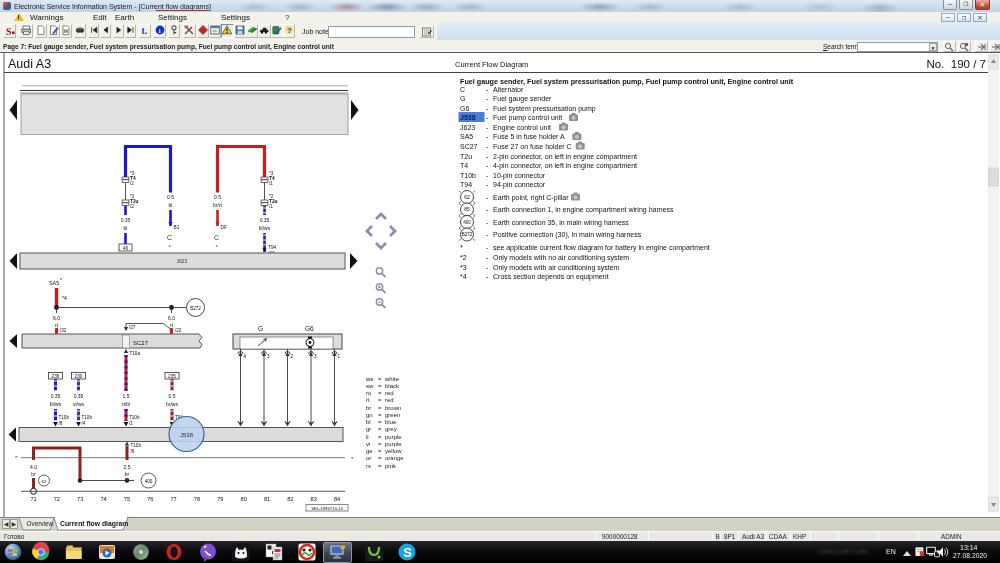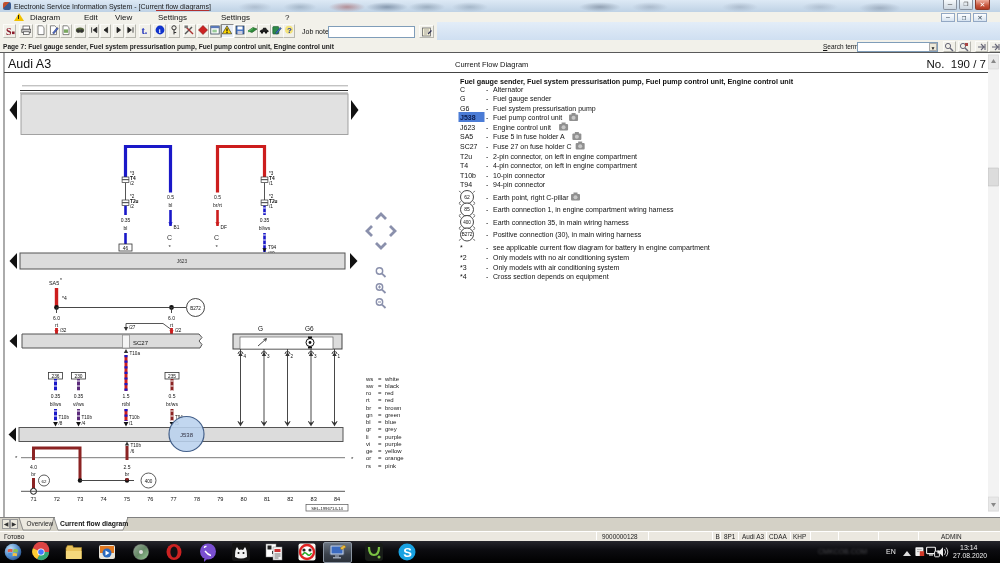--- a/index.html
+++ b/index.html
@@ -22,23 +22,23 @@
 <div class="a" style="left:3px;top:2px;width:8px;height:8px;background:linear-gradient(135deg,#c05030 0 40%,#3a5a90 40% 100%);border-radius:2px;"></div>
 <div class="a" style="left:14px;top:2.5px;font-size:7px;color:#1a1a1a;">Electronic Service Information System  -  [Current flow diagrams]</div>
 <div class="a" style="left:156px;top:9.5px;width:53px;height:1px;background:#b03030;"></div>
 <div class="a" style="left:943px;top:0;width:14px;height:10px;background:linear-gradient(#f7fafc,#ccd6e0);border:1px solid #88919e;border-top:none;border-radius:0 0 2px 2px;font-size:8px;color:#333;text-align:center;line-height:7px;">–</div>
 <div class="a" style="left:959px;top:0;width:14px;height:10px;background:linear-gradient(#f7fafc,#ccd6e0);border:1px solid #88919e;border-top:none;border-radius:0 0 2px 2px;font-size:5.5px;color:#333;text-align:center;line-height:9px;">❐</div>
 <div class="a" style="left:975px;top:0;width:15px;height:10px;background:linear-gradient(#f0b0a0,#c8573e 60%,#b03a24);border:1px solid #8e3a28;border-top:none;border-radius:0 0 2px 2px;font-size:7px;color:#fff;text-align:center;line-height:9px;">✕</div>
 
 <div class="a" style="left:0;top:12px;width:1000px;height:10px;background:#f2f1ea;"></div>
 <div class="a" style="left:14px;top:13px;width:0;height:0;border-left:5px solid transparent;border-right:5px solid transparent;border-bottom:8px solid #f2c200;"></div>
 <div class="a" style="left:17.7px;top:15px;width:1.5px;height:4px;background:#222;"></div>
-<div class="a" style="left:30px;top:13px;font-size:8px;color:#111;">Diagram</div>
-<div class="a" style="left:84px;top:13px;font-size:8px;color:#111;">Edit</div>
-<div class="a" style="left:115px;top:13px;font-size:8px;color:#111;">View</div>
+<div class="a" style="left:30px;top:13px;font-size:8px;color:#111;">Warnings</div>
+<div class="a" style="left:93px;top:13px;font-size:8px;color:#111;">Edit</div>
+<div class="a" style="left:115px;top:13px;font-size:8px;color:#111;">Earth</div>
 <div class="a" style="left:158px;top:13px;font-size:8px;color:#111;">Settings</div>
 <div class="a" style="left:221px;top:13px;font-size:8px;color:#111;">Settings</div>
 <div class="a" style="left:285px;top:13px;font-size:8px;color:#111;">?</div>
 <div class="a" style="left:941px;top:13px;width:14px;height:9px;background:linear-gradient(#fdfeff,#d7e3f0);border:1px solid #93a8c4;font-size:7px;color:#345;text-align:center;line-height:6px;">–</div>
 <div class="a" style="left:957px;top:13px;width:14px;height:9px;background:linear-gradient(#fdfeff,#d7e3f0);border:1px solid #93a8c4;font-size:5px;color:#345;text-align:center;line-height:8px;">❐</div>
 <div class="a" style="left:973px;top:13px;width:14px;height:9px;background:linear-gradient(#fdfeff,#d7e3f0);border:1px solid #93a8c4;font-size:6.5px;color:#345;text-align:center;line-height:8px;">✕</div>
 
 <div class="a" style="left:0;top:22px;width:1000px;height:18px;background:#f2f1ea;"></div>
 <div class="a" style="left:437px;top:22px;width:563px;height:18px;background:linear-gradient(#e3edf8,#cfdff1);"></div>
 <div class="a" style="left:3px;top:23.5px;width:13px;height:14px;border:1px solid;border-color:#fbfbf8 #b8b8b0 #b8b8b0 #fbfbf8;background:#f1f0e9;">

